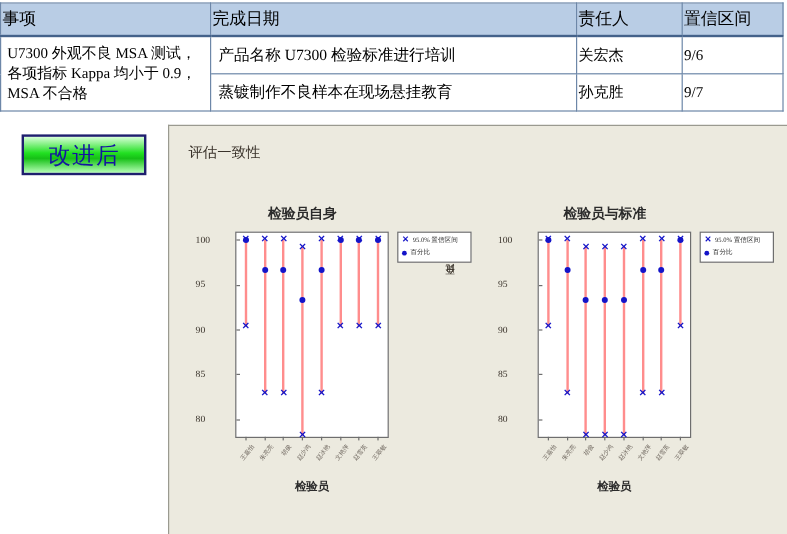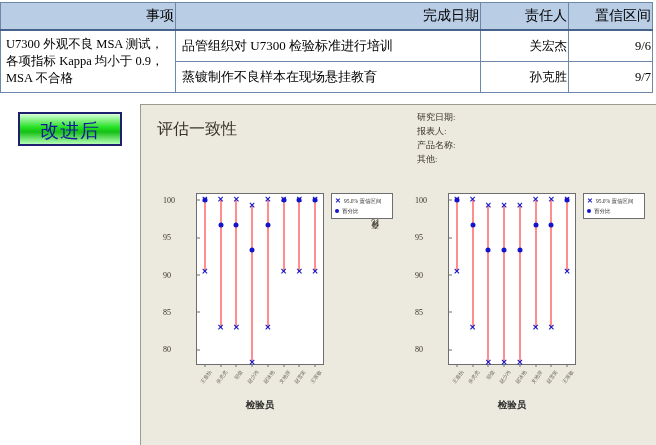--- a/index.html
+++ b/index.html
@@ -21,21 +21,21 @@
     left: 0px;
     top: 2px;
     width: 652px;
     border-collapse: collapse;
     table-layout: fixed;
   }
   #action-table th, #action-table td {
     border: 1px solid #6d87a8;
     font-size: 13px;
     color: #000;
-    text-align: right;
+    text-align: left;
     font-family: "Liberation Serif", "DejaVu Serif", serif;
   }
   #action-table thead th {
     background: #b9cde5;
     height: 24px;
     font-weight: normal;
     font-size: 14px;
     border-bottom: 2px solid #44628a;
   }
   #action-table td.desc {
@@ -87,21 +87,21 @@
     background: #eceadf;
     border-left: 1px solid #9a9a90;
     border-top: 1px solid #9a9a90;
     box-sizing: border-box;
     overflow: hidden;
   }
   #panel-title {
     position: absolute;
     left: 16px;
     top: 14px;
-    font-size: 16px;
+    font-size: 12px;
     color: #3a332b;
     font-family: "Liberation Serif", "DejaVu Serif", serif;
   }
   #study-info {
     position: absolute;
     left: 276px;
     top: 6px;
     font-size: 9px;
     color: #3a332b;
     line-height: 1.55;
@@ -271,46 +271,41 @@
     <tr>
       <th>事项</th>
       <th>完成日期</th>
       <th>责任人</th>
       <th>置信区间</th>
     </tr>
   </thead>
   <tbody>
     <tr>
       <td class="desc" rowspan="2">U7300 外观不良 MSA 测试，各项指标 Kappa 均小于 0.9，MSA 不合格</td>
-      <td class="measure">品管组织对 U7300 检验标准进行培训</td>
+      <td class="measure">产品名称 U7300 检验标准进行培训</td>
       <td class="owner">关宏杰</td>
       <td class="date">9/6</td>
     </tr>
     <tr>
       <td class="measure">蒸镀制作不良样本在现场悬挂教育</td>
       <td class="owner">孙克胜</td>
       <td class="date">9/7</td>
     </tr>
   </tbody>
 </table>
 
 <div id="after-badge">改进后</div>
 
 <div id="report-panel">
 
   <div id="panel-title">评估一致性</div>
 
-  <div id="study-info">
-    <div>研究日期:</div>
-    <div>报表人:</div>
-    <div>产品名称:</div>
-    <div>其他:</div>
-  </div>
 
   <div class="chart-block" id="chart-left">
+    <div class="chart-title">检验员自身</div>
 
     <div class="plot-frame">
       <div class="plot-inner" id="plot-0">
           <div class="y-tick" style="top: 155.088px;">80</div>
           <div class="y-tick" style="top: 117.807px;">85</div>
           <div class="y-tick" style="top: 80.5263px;">90</div>
           <div class="y-tick" style="top: 43.2456px;">95</div>
           <div class="y-tick" style="top: 5.96491px;">100</div>
           <div class="ci-bar" style="left: 7.875px; top: 5.96491px; height: 72.3246px;"></div>
           <div class="mk" style="left: 7.875px; top: 5.96491px;">✕</div>
@@ -369,20 +364,21 @@
       </div>
       <div class="legend-row">
         <span class="lg-d"></span>
         <span>百分比</span>
       </div>
     </div>
     <div class="x-axis-title">检验员</div>
   </div>
 
   <div class="chart-block" id="chart-right">
+    <div class="chart-title">检验员与标准</div>
     <div class="y-axis-label">百分比</div>
     <div class="plot-frame">
       <div class="plot-inner" id="plot-1">
           <div class="y-tick" style="top: 155.088px;">80</div>
           <div class="y-tick" style="top: 117.807px;">85</div>
           <div class="y-tick" style="top: 80.5263px;">90</div>
           <div class="y-tick" style="top: 43.2456px;">95</div>
           <div class="y-tick" style="top: 5.96491px;">100</div>
           <div class="ci-bar" style="left: 7.875px; top: 5.96491px; height: 72.3246px;"></div>
           <div class="mk" style="left: 7.875px; top: 5.96491px;">✕</div>

